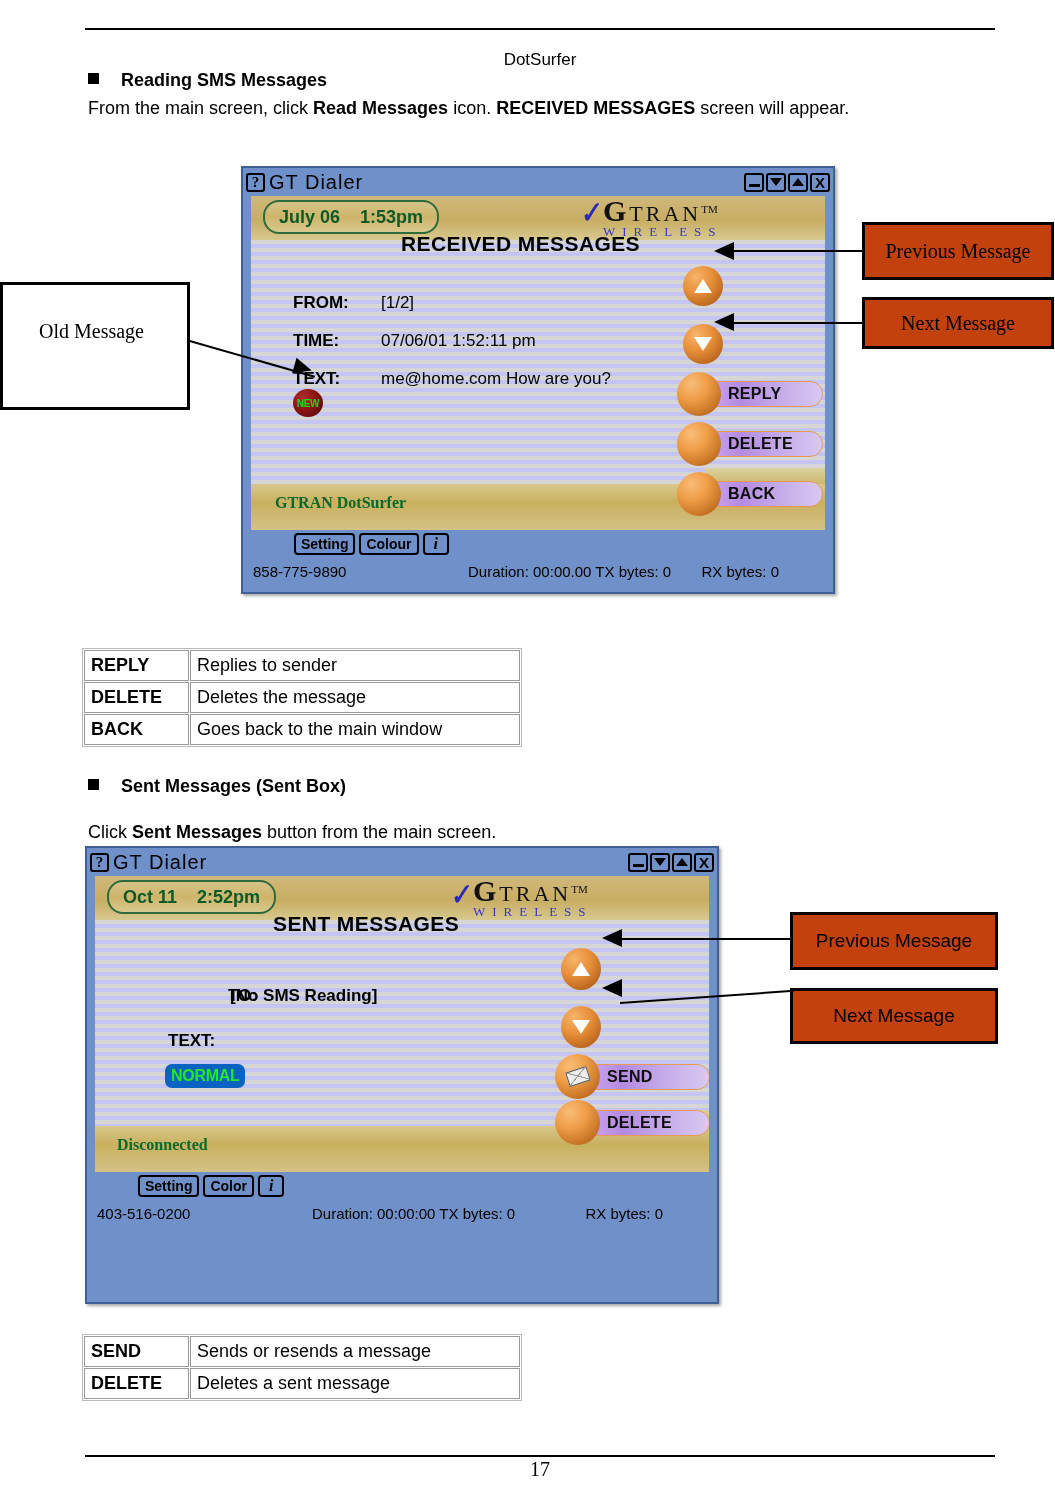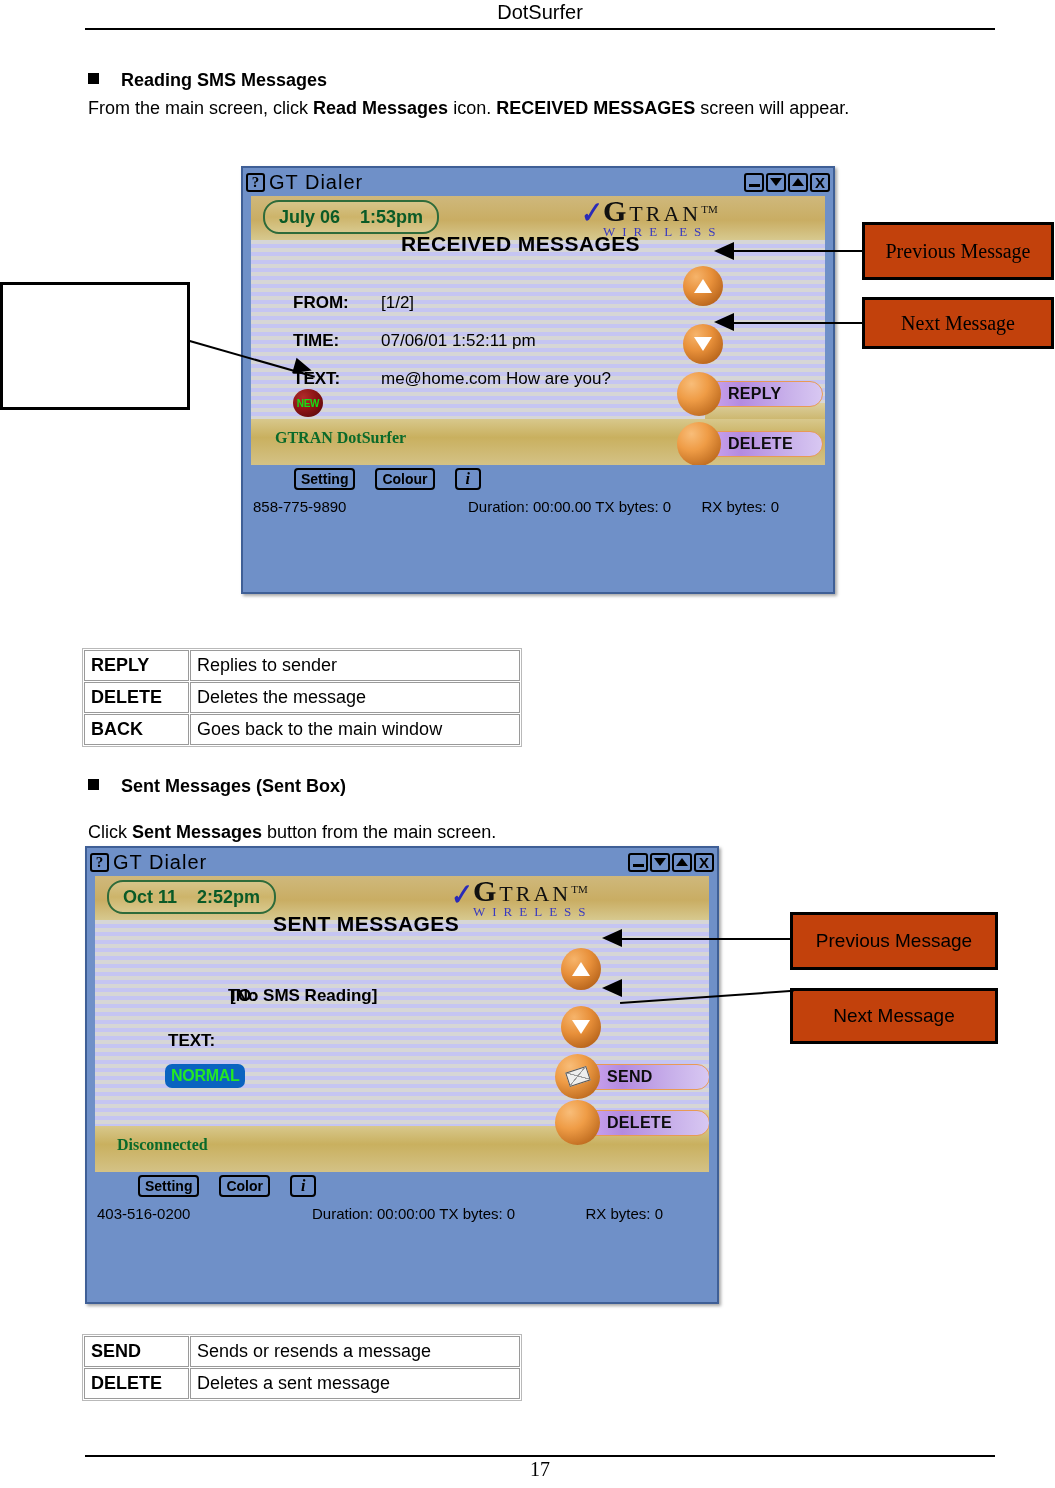--- a/index.html
+++ b/index.html
@@ -12,21 +12,21 @@
     overflow:hidden;
   }
 
   
   .page-head {
     position:absolute; left:85px; top:0px; width:910px; height:30px;
     text-align:center;
   }
   .page-head .title {
     font-family:"Liberation Sans", sans-serif;
-    font-size:20px; color:#000; line-height:24px;
+    font-size:17px; color:#000; line-height:24px;margin-top:48px;
   }
   .head-rule {
     position:absolute; left:85px; top:28px; width:910px; height:2px;
     background:#000;
   }
   .foot-rule {
     position:absolute; left:85px; top:1455px; width:910px; height:2px;
     background:#000;
   }
   .page-num {
@@ -299,21 +299,21 @@
   }
   .status-word {
     position:absolute; z-index:3;
     font-family:"Liberation Serif", serif;
     font-weight:bold; font-size:16px; color:#0a6a2a;
     white-space:nowrap;
   }
 
   
   .gt-bottom { position:relative; height:54px; padding:3px 10px 0 10px; }
-  .btn-row { display:flex; gap:20px; align-items:center;padding-left:41px; }
+  .btn-row { display:flex; gap:4px; align-items:center;padding-left:41px; }
   .sm-btn {
     border:2px solid #000; border-radius:4px;
     background:#6f90c8;
     font-family:"Liberation Sans", sans-serif;
     font-weight:bold; font-size:14px; color:#000;
     padding:1px 5px; line-height:16px;
     white-space:nowrap;
   }
   .sm-btn.info {
     font-family:"Liberation Serif", serif;
@@ -359,21 +359,21 @@
         </div>
       <div class="gt-winbtn">
           <span class="wb-tri-up"></span>
         </div>
       <div class="gt-winbtn">
           <span class="wb-x">X</span>
         </div>
     </div>
   </div>
 
-  <div class="gt-screen" style="height:269px;">
+  <div class="gt-screen" style="height:334px;">
     <div class="gt-topbar"></div>
 
     <div class="date-pill">
       <span>July 06</span>
         <span class="dsep"></span>
         <span>1:53pm</span>
     </div>
 
     <div class="brand" style="left:352px;">
       <div class="brand-main"><span class="bigG">G</span><span>TRAN</span><span class="brand-tm">TM</span></div>
@@ -427,20 +427,21 @@
     </div>
     <div class="status-line">
       <span class="sl-phone">858-775-9890</span>
       <span class="sl-mid">Duration:  00:00.00  TX bytes:  0</span>
       <span class="sl-right">RX bytes:  0</span>
     </div>
   </div>
 </div>
 
 <div class="callout-multi" style="left:0px; top:282px; width:190px; height:128px;">
+  <div>Old Message</div>
 </div>
 <div class="leader" style="left:190px; top:340px; width:130px; transform:rotate(16deg);"></div>
 <div class="arrowhead" style="left:294px; top:360px; border-top:8px solid transparent; border-bottom:8px solid transparent; border-left:18px solid #000; transform:rotate(16deg);"></div>
 
 <div class="callout serif" style="left:862px; top:222px; width:192px; height:58px;">Previous Message</div>
 <div class="leader" style="left:730px; top:250px; width:133px;"></div>
 <div class="arrowhead" style="left:714px; top:242px; border-top:9px solid transparent; border-bottom:9px solid transparent; border-right:20px solid #000;"></div>
 
 <div class="callout serif" style="left:862px; top:297px; width:192px; height:52px;">Next Message</div>
 <div class="leader" style="left:730px; top:322px; width:133px;"></div>

